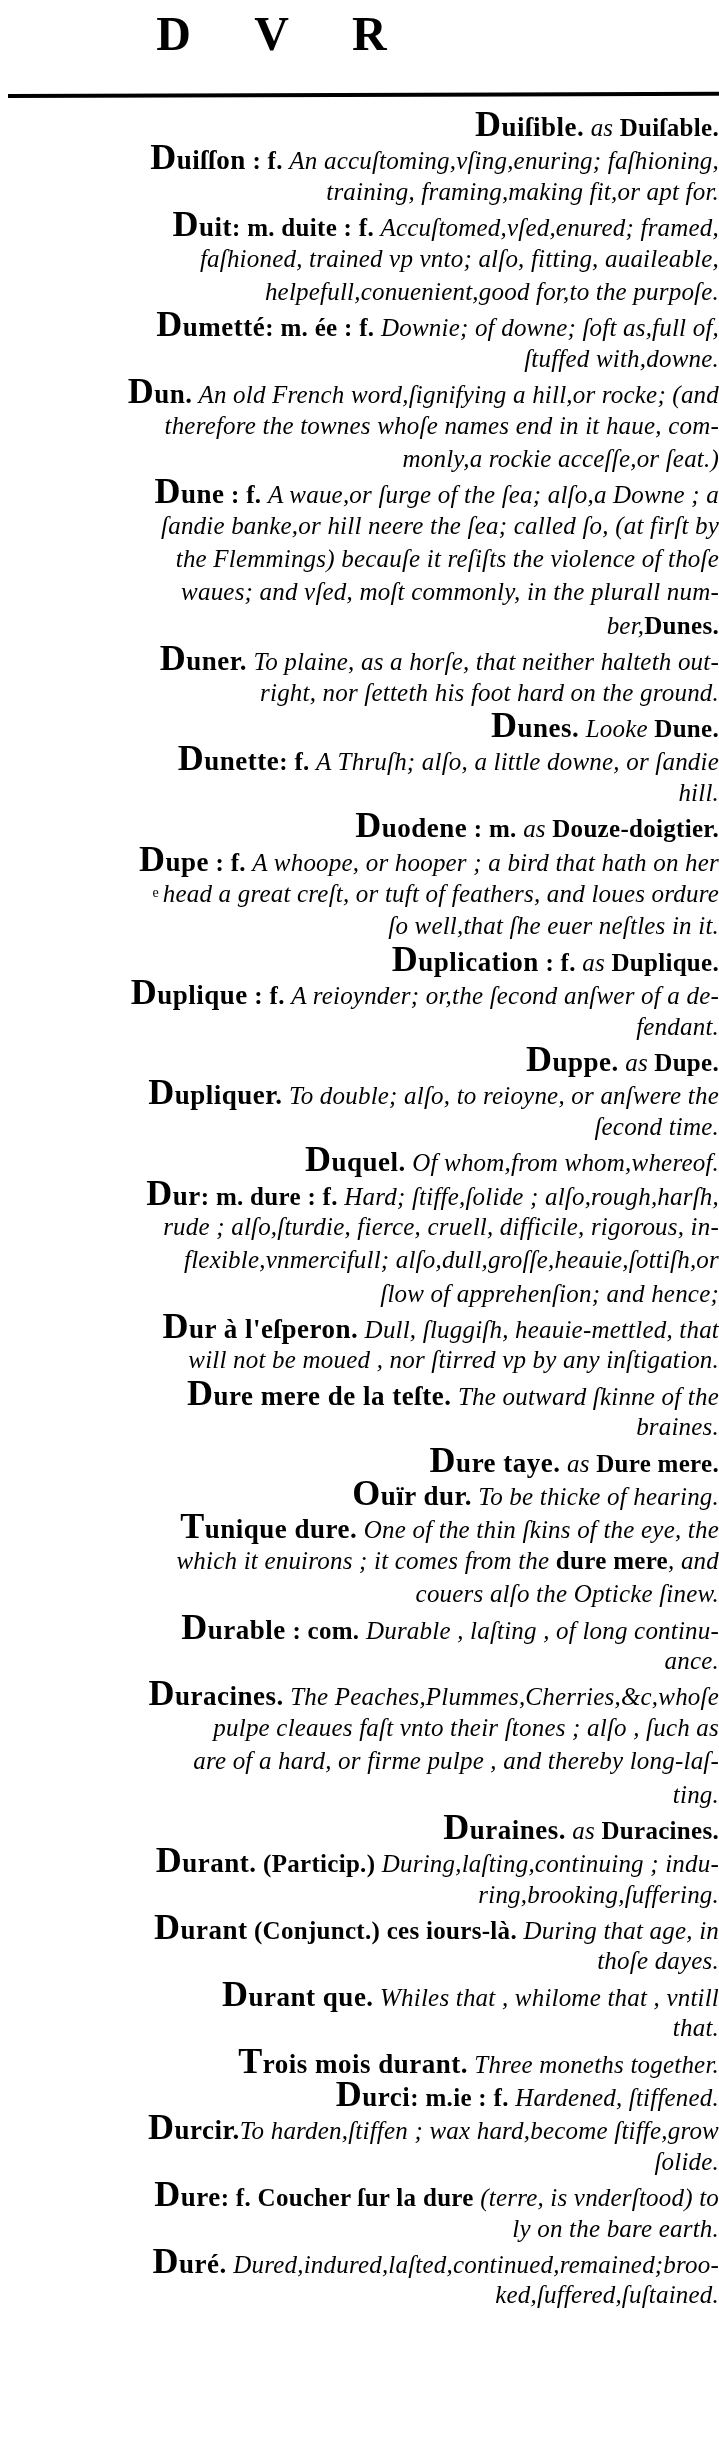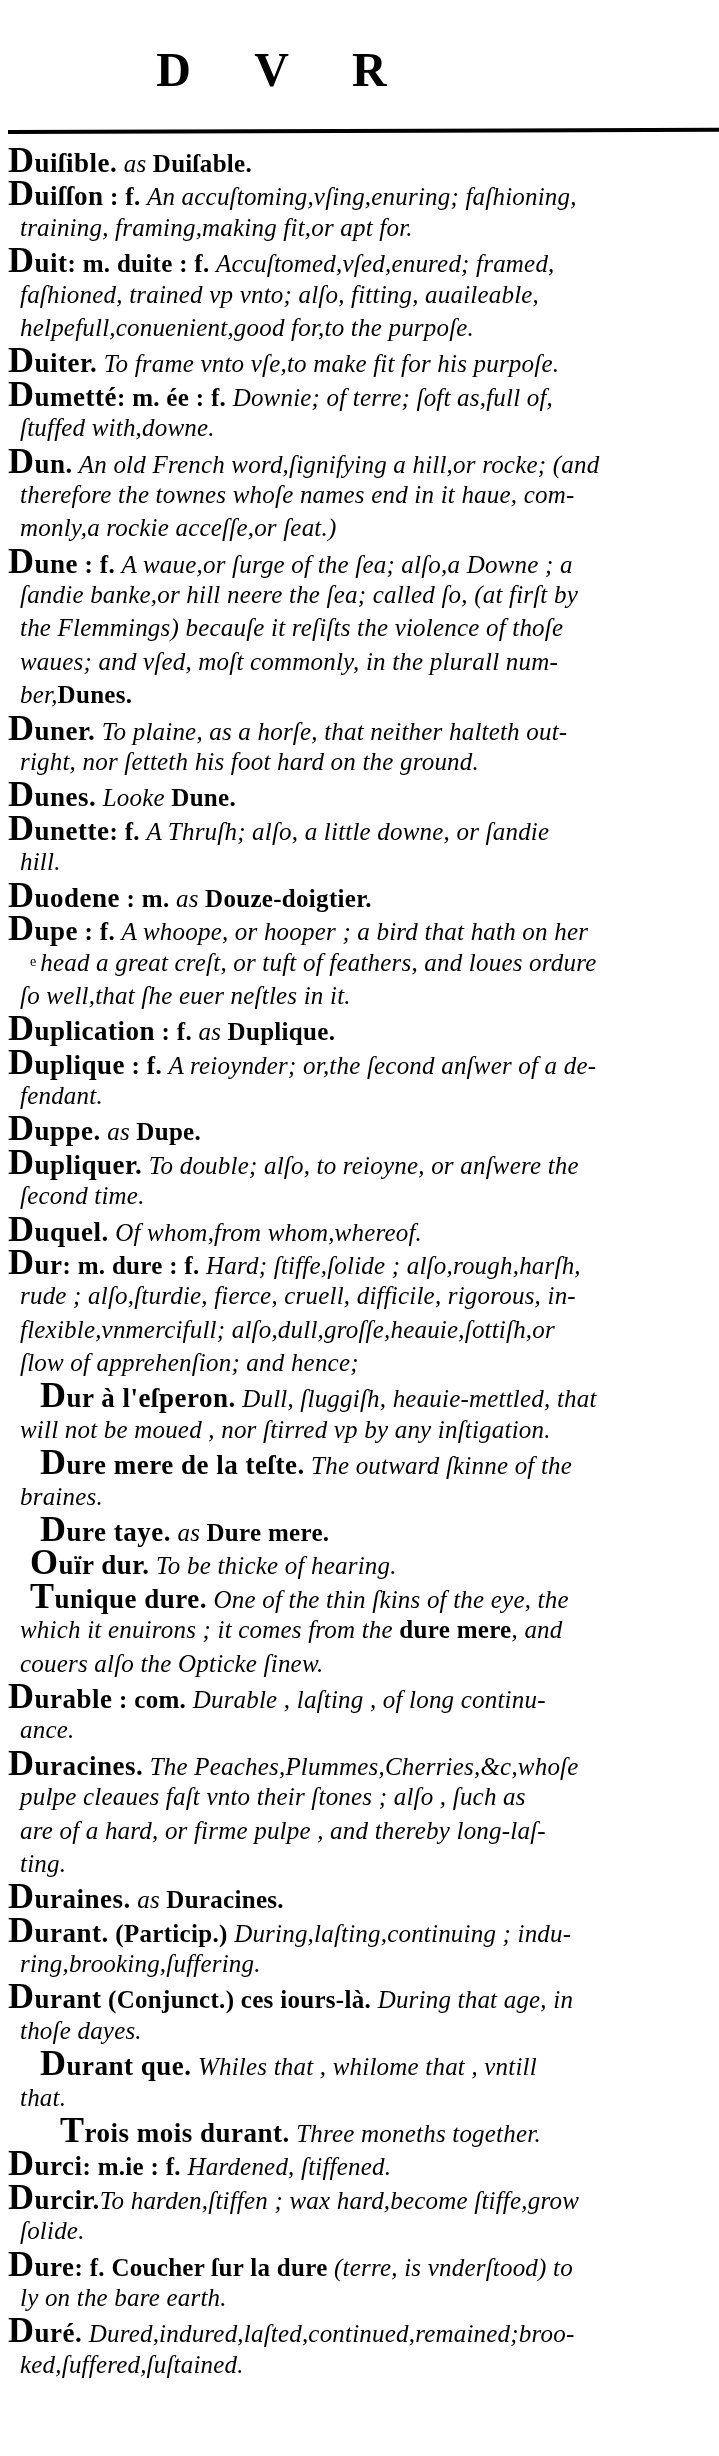--- a/index.html
+++ b/index.html
@@ -10,21 +10,20 @@
     height: 2456px;
     overflow: hidden;
     position: relative;
     color: #000;
     font-family: "Liberation Serif", "DejaVu Serif", serif;
   }
   .page {
     position: absolute;
     inset: 0;
     background: #fff;
-    margin-top: 36px;
   }
   .header {
     position: absolute;
     top: 6px;
     left: 0;
     right: 150px;
     text-align: center;
     font-size: 48px;
     font-weight: bold;
     letter-spacing: 26px;
@@ -38,20 +37,21 @@
     height: 4px;
     background: #000;
     transform: rotate(-0.18deg);
     transform-origin: left center;
   }
   .text {
     position: absolute;
     top: 108px;
     left: 0;
     right: 0;
+    text-align: right;
   }
   .line {
     height: 33.4px;
     line-height: 33.4px;
     white-space: nowrap;
   }
   .ind-0 { padding-left: 8px;  }
   .ind-1 { padding-left: 20px; }
   .ind-2 { padding-left: 40px; }
   .ind-3 { padding-left: 30px; }
@@ -89,22 +89,21 @@
 <div class="page">
   <div class="header">D V R</div>
   <div class="rule"></div>
   <div class="text">
       <div class="line ind-0"><span class="seg-h"><span class="cap">D</span>uiſible.</span><span class="seg-i"> as </span><span class="seg-r">Duiſable.</span></div>
       <div class="line ind-0"><span class="seg-h"><span class="cap">D</span>uiſſon</span><span class="seg-r"> : f. </span><span class="seg-i">An accuſtoming,vſing,enuring; faſhioning,</span></div>
       <div class="line ind-1"><span class="seg-i">training, framing,making fit,or apt for.</span></div>
       <div class="line ind-0"><span class="seg-h"><span class="cap">D</span>uit</span><span class="seg-r">: m. duite : f. </span><span class="seg-i">Accuſtomed,vſed,enured; framed,</span></div>
       <div class="line ind-1"><span class="seg-i">faſhioned, trained vp vnto; alſo, fitting, auaileable,</span></div>
       <div class="line ind-1"><span class="seg-i">helpefull,conuenient,good for,to the purpoſe.</span></div>
-      <div class="line ind-0"><span class="seg-h"><span class="cap">D</span>uiter.</span><span class="seg-i"> To frame vnto vſe,to make fit for his purpoſe.</span></div>
-      <div class="line ind-0"><span class="seg-h"><span class="cap">D</span>umetté</span><span class="seg-r">: m. ée : f. </span><span class="seg-i">Downie; of terre; ſoft as,full of,</span></div>
+      <div class="line ind-0"><span class="seg-h"><span class="cap">D</span>umetté</span><span class="seg-r">: m. ée : f. </span><span class="seg-i">Downie; of downe; ſoft as,full of,</span></div>
       <div class="line ind-1"><span class="seg-i">ſtuffed with,downe.</span></div>
       <div class="line ind-0"><span class="seg-h"><span class="cap">D</span>un.</span><span class="seg-i"> An old French word,ſignifying a hill,or rocke; (and</span></div>
       <div class="line ind-1"><span class="seg-i">therefore the townes whoſe names end in it haue, com-</span></div>
       <div class="line ind-1"><span class="seg-i">monly,a rockie acceſſe,or ſeat.)</span></div>
       <div class="line ind-0"><span class="seg-h"><span class="cap">D</span>une</span><span class="seg-r"> : f.  </span><span class="seg-i">A waue,or ſurge of the ſea; alſo,a Downe ; a</span></div>
       <div class="line ind-1"><span class="seg-i">ſandie banke,or hill neere the ſea; called ſo, (at firſt by</span></div>
       <div class="line ind-1"><span class="seg-i">the Flemmings) becauſe it reſiſts the violence of thoſe</span></div>
       <div class="line ind-1"><span class="seg-i">waues; and vſed, moſt commonly, in the plurall num-</span></div>
       <div class="line ind-1"><span class="seg-i">ber,</span><span class="seg-r">Dunes.</span></div>
       <div class="line ind-0"><span class="seg-h"><span class="cap">D</span>uner.</span><span class="seg-i"> To plaine, as a horſe, that neither halteth out-</span></div>

